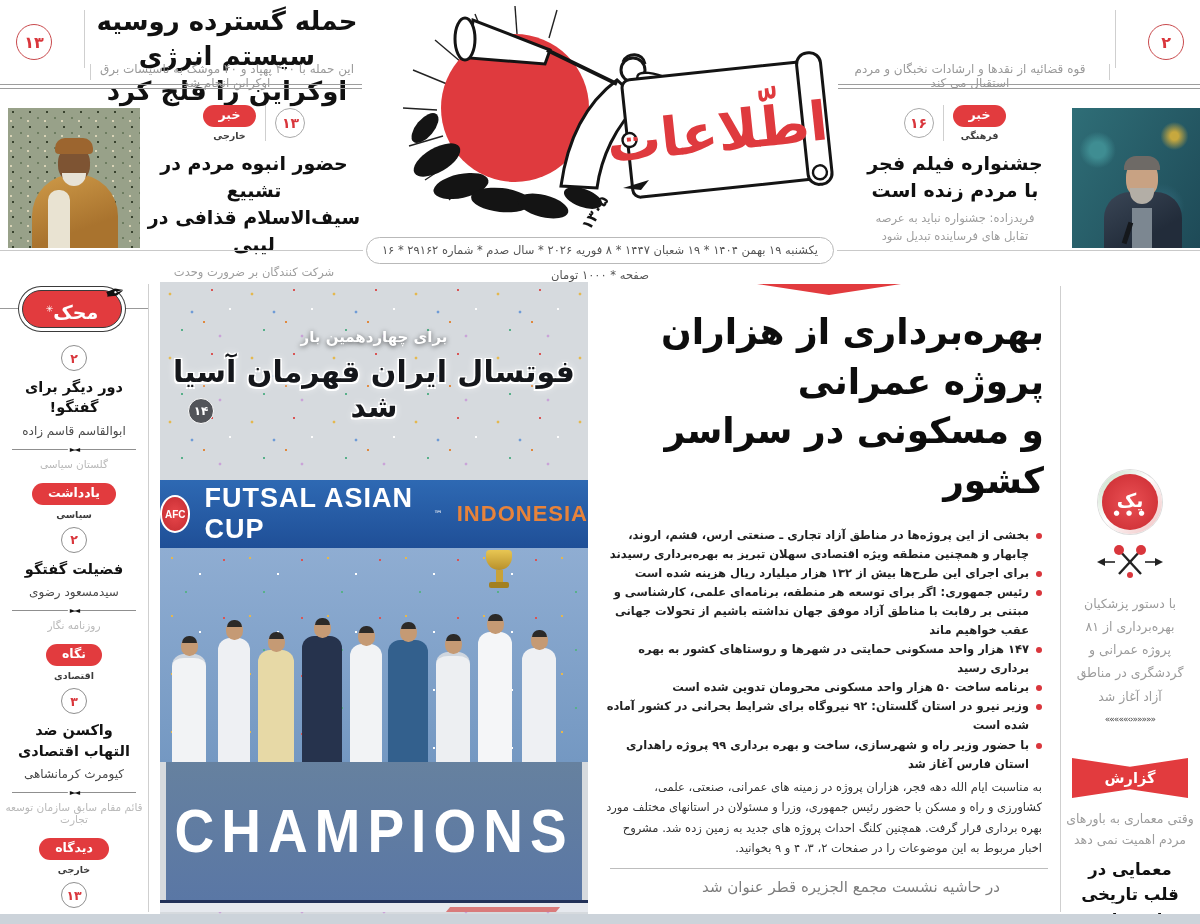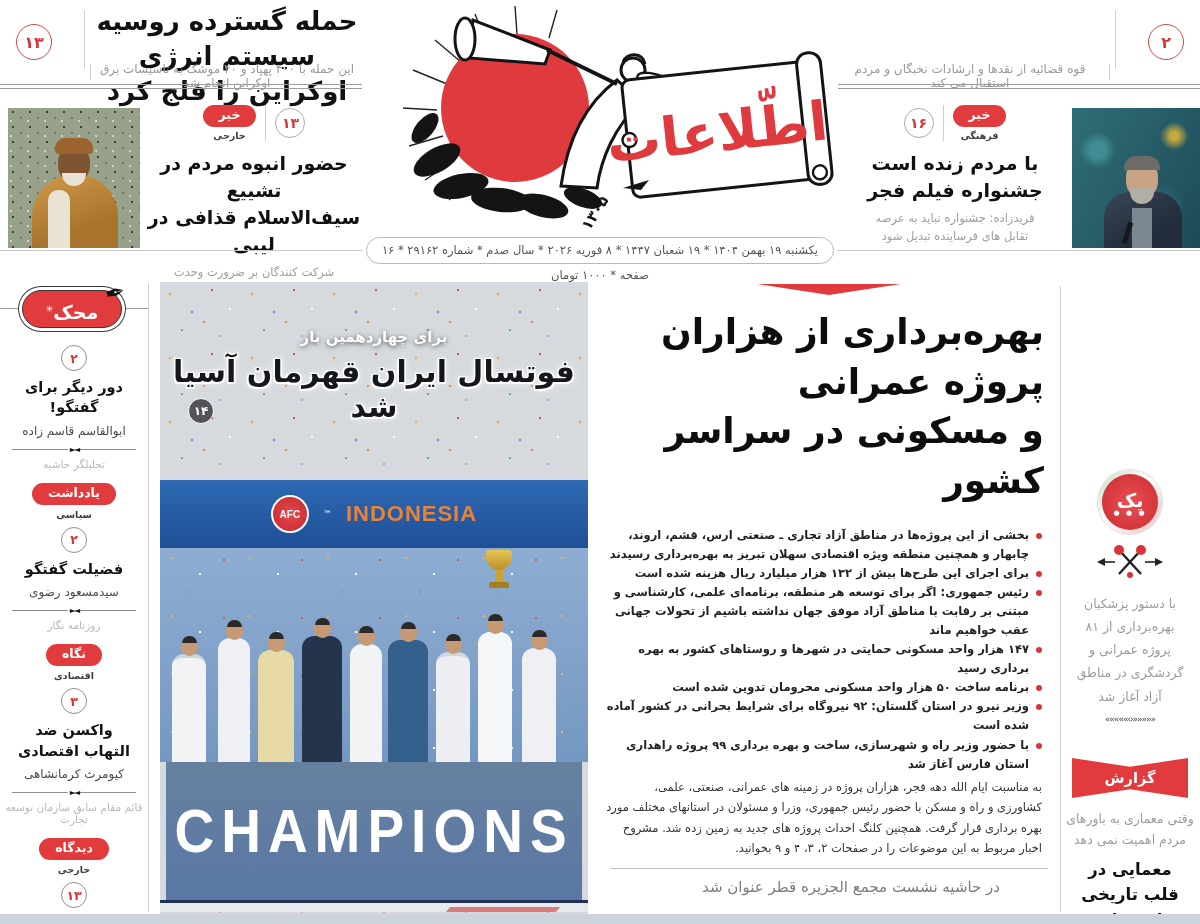--- a/index.html
+++ b/index.html
@@ -295,22 +295,22 @@
   <div class="t2" id="t2-right">
     <div class="badge-row">
       <div class="badge-grp">
         <span class="redpill">خبر</span>
         <div class="badge-cat">فرهنگی</div>
       </div>
       <div class="badge-sep"></div>
       <div class="numcircle">۱۶</div>
     </div>
     <div class="title">
+      <div>جشنواره فیلم فجر</div>
       <div>با مردم زنده است</div>
-      <div>جشنواره فیلم فجر</div>
     </div>
     <div class="sub">
       <div>فریدزاده: جشنواره نباید به عرصه</div>
       <div>تقابل های فرساینده تبدیل شود</div>
     </div>
   </div>
   <div id="culture-photo">
     <div class="cm-body"></div>
     <div class="cm-shirt"></div>
     <div class="cm-head"></div>
@@ -330,21 +330,21 @@
         <span class="quill-icon">✒</span>
         <span>محک</span><span class="mohak-star">✳</span>
       </div>
     </div>
 
     <div class="sb-item">
       <div class="numcircle">۲</div>
       <div class="sb-title">دور دیگر برای گفتگو!</div>
       <div class="sb-author">ابوالقاسم قاسم زاده</div>
       <div class="sb-orn"></div>
-      <div class="sb-role">تحلیلگر حاشیه</div>
+      <div class="sb-role">گلستان سیاسی</div>
     </div>
 
     <div class="sb-item">
       <div class="sb-badge"><span class="redpill">یادداشت</span></div>
       <div class="sb-cat">سیاسی</div>
       <div class="numcircle">۲</div>
       <div class="sb-title">فضیلت گفتگو</div>
       <div class="sb-author">سیدمسعود رضوی</div>
       <div class="sb-orn"></div>
       <div class="sb-role">روزنامه نگار</div>
@@ -370,20 +370,21 @@
 
   </div>
 
   <div id="futsal-photo">
     <div class="fp-kicker">برای چهاردهمین بار</div>
     <div class="fp-title">فوتسال ایران قهرمان آسیا شد</div>
     <div class="fp-num">۱۴</div>
 
     <div class="fp-banner">
       <span class="afc-emblem">AFC</span>
+      <span class="cup-word">FUTSAL ASIAN CUP</span>
       <span class="tm">™</span>
       <span class="host-word">INDONESIA</span>
     </div>
 
     <div class="fp-people">
       <div class="trophy">
         <div class="bowl"></div>
           <div class="stem"></div>
           <div class="base"></div>
       </div>

